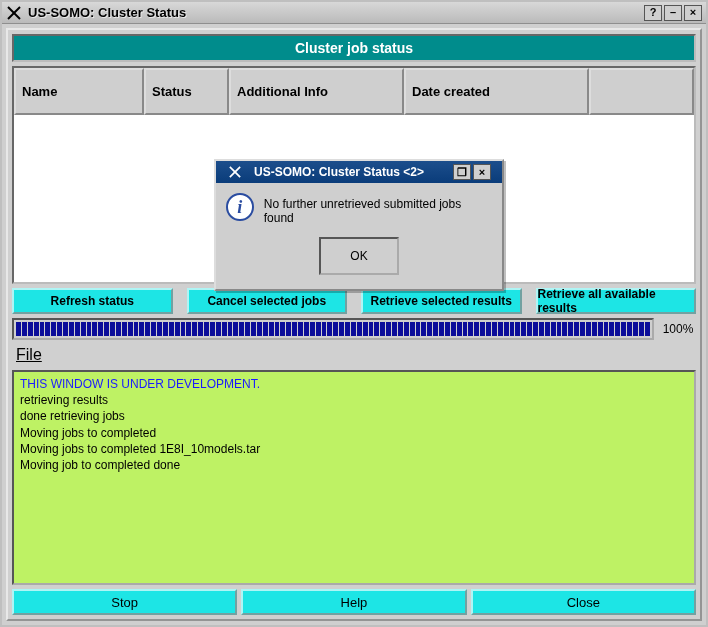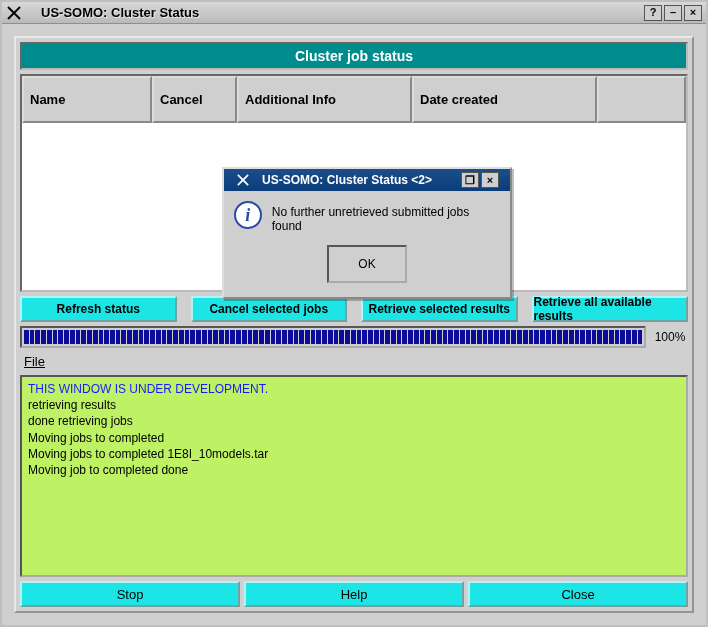--- a/index.html
+++ b/index.html
@@ -21,21 +21,21 @@
   background: #cfcfcf;
   display: flex;
   flex-direction: column;
 }
 .titlebar {
   height: 22px;
   background: linear-gradient(#d8d8d8,#bababa);
   display: flex;
   align-items: center;
   padding: 0 4px;
-  gap: 19px;
+  gap: 6px;
   border-bottom: 1px solid #8e8e8e;
 }
 .titlebar .title-text {
   flex: 1;
   font-weight: bold;
   color: #000;
   font-size: 13px;
   text-shadow: 1px 1px 0 #e8e8e8;
 }
 .tb-icon {
@@ -52,21 +52,21 @@
   border:1px solid #555;
   font-size:11px;
   display:flex;align-items:center;justify-content:center;
   font-weight:bold;
 }
 .tb-btn span{line-height:1}
 
 
 .content {
   flex:1;
-  margin:12px;
+  margin:4px;
   background:#d0d0d0;
   border:2px outset #e8e8e8;
   display:flex;
   flex-direction:column;
   padding:4px;
   gap:4px;
 }
 
 
 .teal-header {
@@ -183,21 +183,21 @@
 }
 .progress-seg{
   flex:1;
   background:#0b0d9a;
 }
 .progress-pct{font-size:12px;width:36px;text-align:center}
 
 
 .file-label{
   padding:2px 4px;
-  font-size:13px;
+  font-size:16px;
   text-decoration:underline;
   text-decoration-style: solid;
 }
 .file-label::first-letter{text-decoration:underline}
 
 
 .log-box{
   flex:1;
   border:2px inset #aaa;
   background:#bef264;
@@ -240,21 +240,21 @@
 
   <div class="content">
 
     <div class="teal-header">
       <span>Cluster job status</span>
     </div>
 
     <div class="table-wrap">
       <div class="table-header">
         <div class="th name">Name</div>
-        <div class="th status">Cancel</div>
+        <div class="th status">Status</div>
         <div class="th info">Additional Info</div>
         <div class="th date">Date created</div>
         <div class="th spacer"></div>
       </div>
       <div class="table-body">
 
         <div class="modal">
           <div class="modal-titlebar">
             <span class="tb-icon">
               <svg width="12" height="12" viewBox="0 0 14 14">

